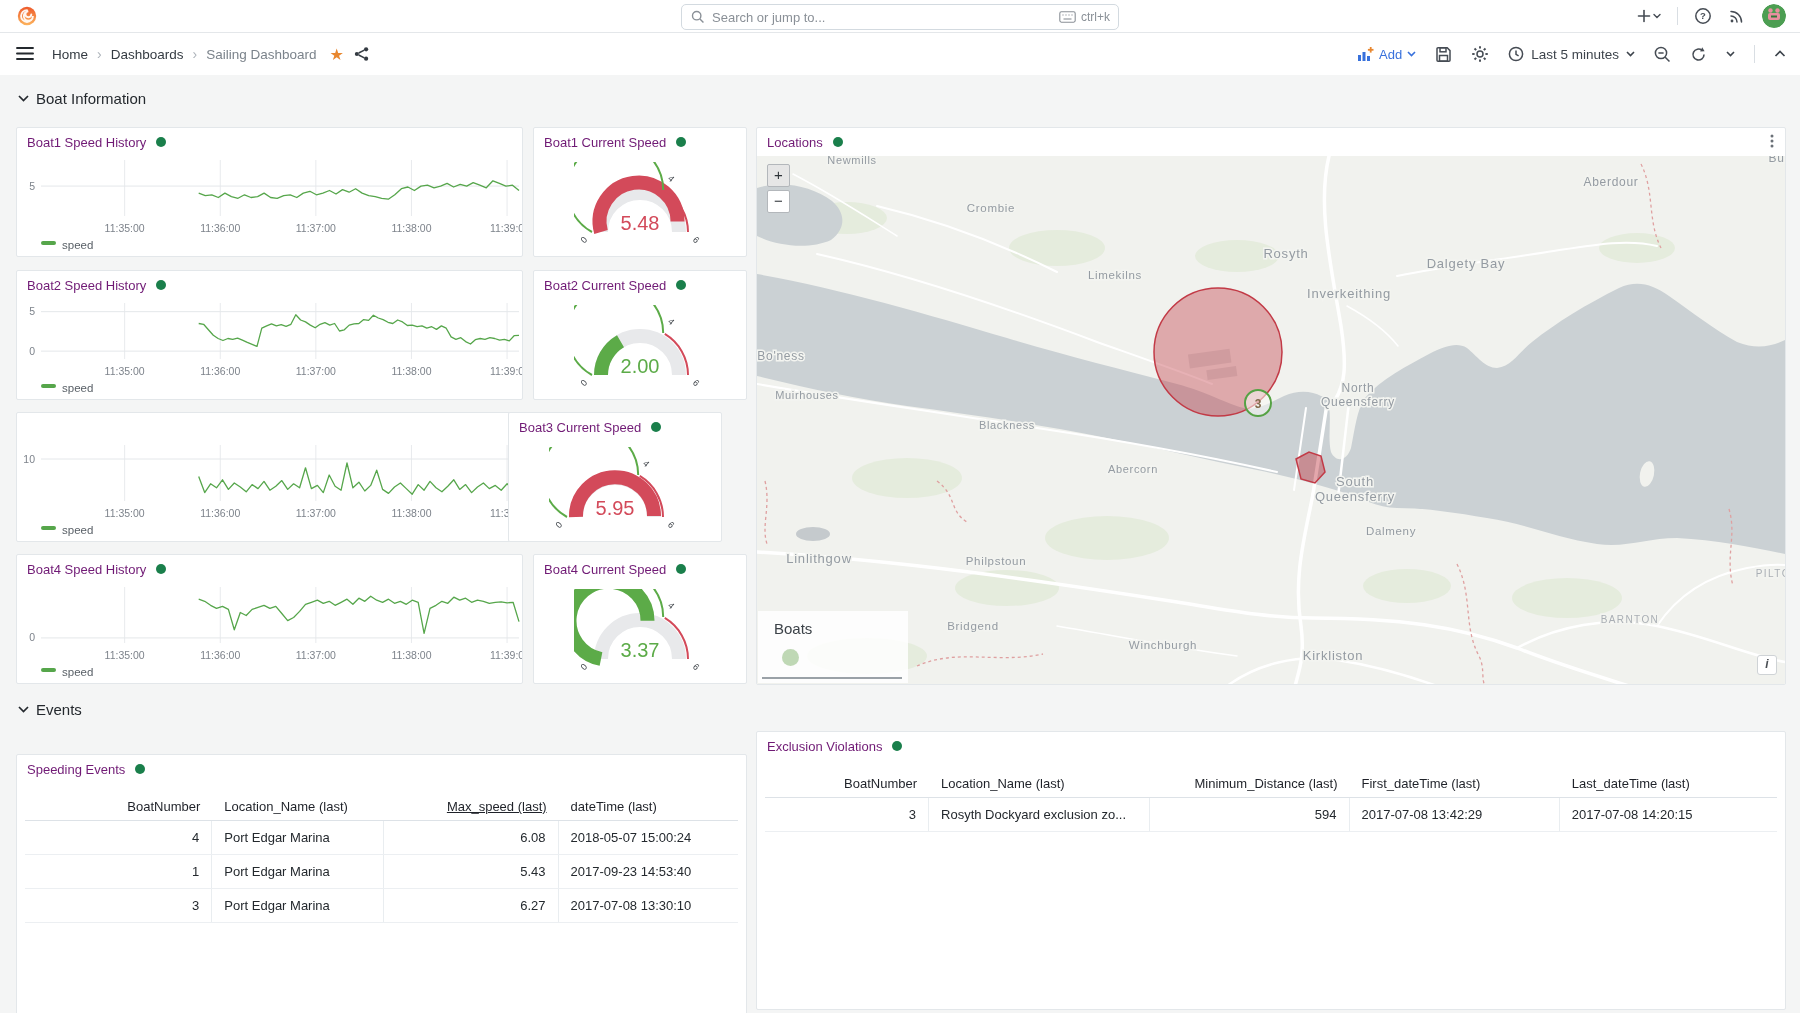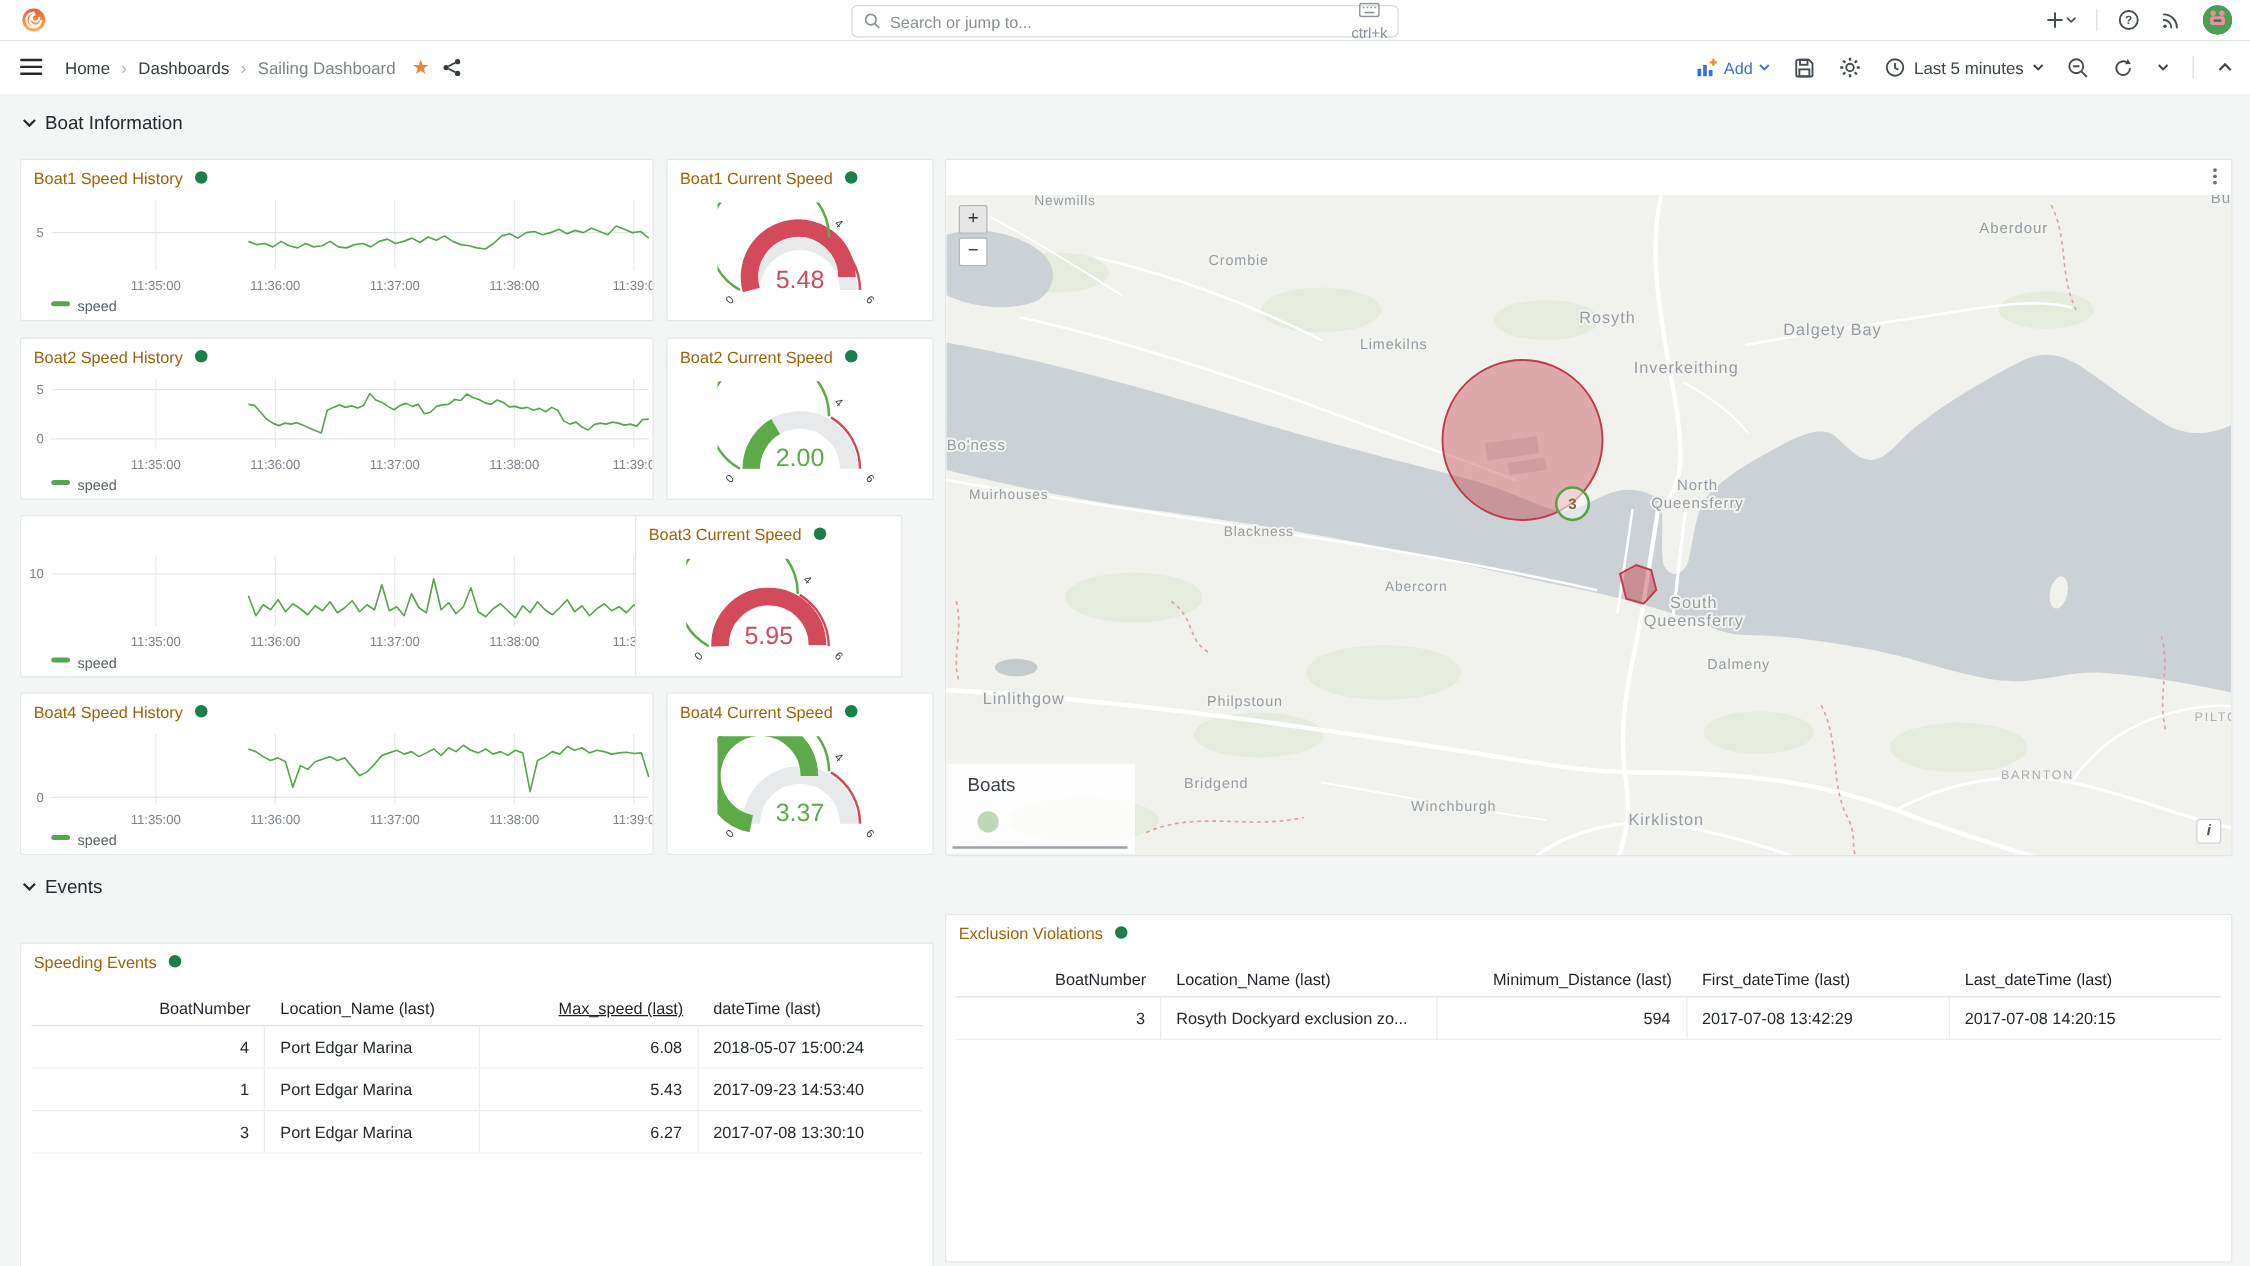--- a/index.html
+++ b/index.html
@@ -9,21 +9,21 @@
   
   .topnav { position:absolute; left:0; top:0; width:1800px; height:33px; background:#fff;
     border-bottom:1px solid #e4e7ea; z-index:30; }
   .logo { position:absolute; left:16px; top:5px; width:22px; height:22px; cursor:pointer; }
   .searchbox { position:absolute; left:50%; top:4px; transform:translateX(-50%); width:438px; height:26px;
     border:1px solid #d3dae0; border-radius:5px; display:flex; align-items:center; padding:0 8px 0 9px; gap:7px;
     background:#fff; color:#8a9097; }
   .searchbox input { flex:1; border:none; outline:none; font-size:13px; color:#24292e;
     font-family:inherit; background:transparent; }
   .searchbox input::placeholder { color:#8a9097; }
-  .kbd { display:flex; align-items:center; gap:5px; font-size:12px; color:#8a9097;flex-direction:column; }
+  .kbd { display:flex; align-items:center; gap:5px; font-size:12px; color:#8a9097; }
   .tn-right { position:absolute; right:14px; top:0; height:32px; display:flex; align-items:center; gap:16px; }
   .ic { display:inline-flex; align-items:center; justify-content:center; cursor:pointer; }
   .divider { width:1px; height:18px; background:#d9dee3; }
   .avatar { width:24px; height:24px; border-radius:50%; overflow:hidden; }
 
   
   .subnav { position:absolute; left:0; top:33px; width:1800px; height:42px; background:#fff; z-index:29; }
   .burger { position:absolute; left:16px; top:13px; cursor:pointer; }
   .crumbs { position:absolute; left:52px; top:0; height:42px; display:flex; align-items:center; gap:9px;
     font-size:13.5px; }
@@ -36,21 +36,21 @@
   .addgrp { display:flex; align-items:center; gap:5px; color:#3871dc; font-weight:500; cursor:pointer; }
   .timegrp { display:flex; align-items:center; gap:7px; cursor:pointer; font-size:13.5px; color:#3d444c; }
 
   
   .contentbg { position:absolute; left:0; top:75px; width:1800px; height:938px; background:#f4f5f5; }
   .sect { position:absolute; display:flex; align-items:center; gap:7px; font-size:15px; font-weight:500;
     color:#24292e; cursor:pointer; z-index:5;text-align:right; }
   .panel { position:absolute; background:#fff; border:1px solid #e3e7ea; border-radius:2px; overflow:hidden; z-index:4; }
   .phead { position:absolute; left:0; top:0; right:0; height:28px; display:flex; align-items:center;
     padding:0 10px; gap:10px; z-index:3; }
-  .ptitle { font-size:13px; font-weight:500; color:#a16207; white-space:nowrap;text-align:center; }
+  .ptitle { font-size:13px; font-weight:500; color:#701a75; white-space:nowrap;text-align:center; }
   .hdot { width:10px; height:10px; border-radius:50%; }
   .cplot { position:absolute; left:0; top:0; }
   .gsvg { position:absolute; left:40px; top:34px; }
 
   
   .tbl { position:absolute; left:8px; right:8px; top:38px; font-size:13px; color:#24292e; }
   .trow { display:flex; height:34px; align-items:center; border-bottom:1px solid #eceff2; }
   .thead { height:28px; border-bottom:1px solid #dde2e7; }
   .thead .tcell { font-weight:500; color:#1f2229; }
   .tcell { padding:0 12px; white-space:nowrap; overflow:hidden; height:100%; display:flex; align-items:center; }
@@ -464,20 +464,24 @@
           <div class="tcell sep" style="flex: 0 0 21.84%;">Rosyth Dockyard exclusion zo...</div>
           <div class="tcell al-r sep" style="flex: 0 0 19.71%;">594</div>
           <div class="tcell sep" style="flex: 0 0 20.78%;">2017-07-08 13:42:29</div>
           <div class="tcell" style="flex: 0 0 21.46%;">2017-07-08 14:20:15</div>
         </div>
       </div>
     </div>
   </div>
 
 <div class="panel" style="left:756px; top:127px; width:1030px; height:558px;">
+  <div class="phead">
+    <span class="ptitle">Locations</span>
+    <span class="hdot" id="map-hdot" style="background: rgb(26, 127, 75);"></span>
+  </div>
   <span class="kebab">
     <svg width="14" height="16" viewBox="0 0 14 16">
       <circle cx="7" cy="3" r="1.5" fill="#6a7077"></circle>
         <circle cx="7" cy="8" r="1.5" fill="#6a7077"></circle>
       <circle cx="7" cy="13" r="1.5" fill="#6a7077"></circle>
       </svg>
   </span>
 
   <svg class="mapsvg" id="map-svg" width="1028" height="528" viewBox="0 0 1028 528">
     <rect x="0" y="0" width="1028" height="528" fill="#f1f2ee"></rect>

